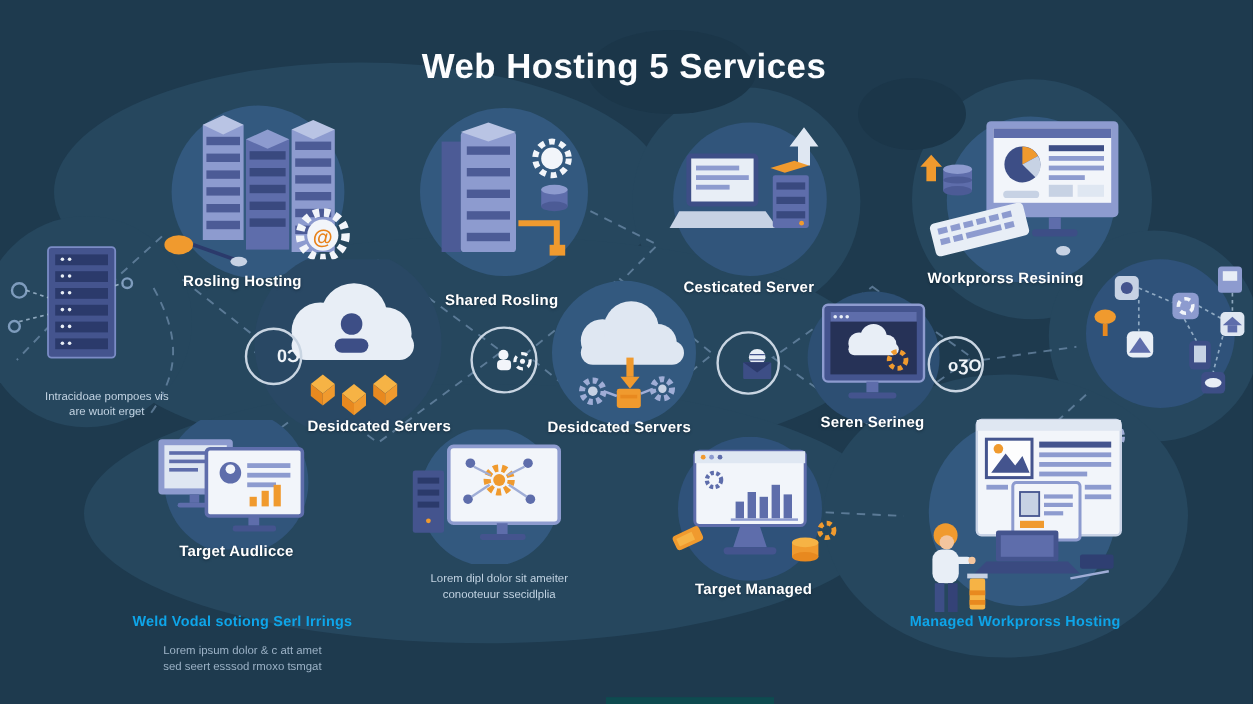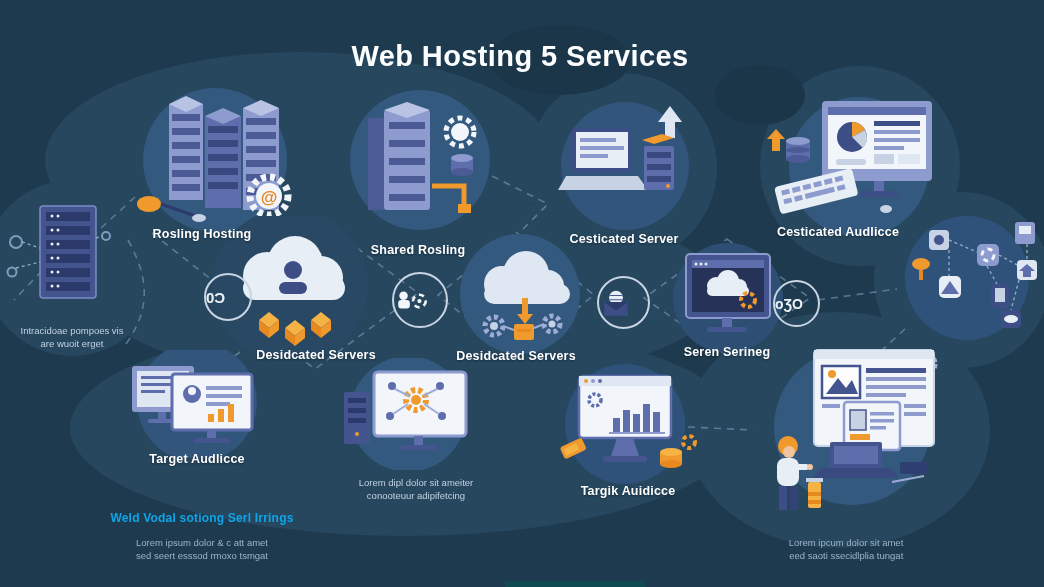--- a/index.html
+++ b/index.html
@@ -10,24 +10,24 @@
          font-size:29px;letter-spacing:.4px;white-space:nowrap;}
   .label{position:absolute;transform:translateX(-50%);color:#ffffff;font-weight:700;
          font-size:12.5px;letter-spacing:.2px;white-space:nowrap;
          text-shadow:0 1px 2px rgba(8,20,32,.55);}
   .note{position:absolute;transform:translateX(-50%);color:#c2d3e2;font-size:9.5px;
         line-height:13px;text-align:center;white-space:nowrap;}
   .note span{display:block;}
   .footer-h{position:absolute;transform:translateX(-50%);color:#0ea5e9;font-weight:700;
             font-size:12px;white-space:nowrap;letter-spacing:.2px;}
   .footer-s{position:absolute;transform:translateX(-50%);color:#9db3c7;font-size:9.5px;
-            line-height:13px;text-align:right;white-space:nowrap;}
+            line-height:13px;text-align:left;white-space:nowrap;}
   .footer-s span{display:block;}
   .badge{position:absolute;border:2.5px solid #c9d5e2;border-radius:50%;
-         display:flex;align-items:center;justify-content:flex-start;color:#eef3f8;
+         display:flex;align-items:center;justify-content:flex-end;color:#eef3f8;
          font-weight:700;box-sizing:border-box;}
   .strip{position:absolute;background:#0e4b50;}
   
   .fO{fill:#f09a2e}.fOD{fill:#e8891f}.fOL{fill:#f6b345}
   .fW{fill:#f2f5fa}.fE{fill:#e8eef6}.fG{fill:#c7d2e4}.fGL{fill:#dfe7f2}
   .fL{fill:#8d9bcf}.fLL{fill:#b9c4e4}.fM{fill:#5e6dab}
   .fD{fill:#44548e}.fD2{fill:#3d4e86}.fN{fill:#2b3a6b}.fN2{fill:#39497f}.fS{fill:#4c5b96}
   .fC1{fill:#33597f}.fC2{fill:#2f527a}.fC3{fill:#294864}.fC4{fill:#31557b}.fC5{fill:#2d4f73}
   .rg{fill:none;stroke:#f2f5fa;stroke-dasharray:5 4}
   .rgO{fill:none;stroke:#f09a2e;stroke-dasharray:4 3}
@@ -500,41 +500,38 @@
     </svg>
   </div>
 
   <div class="badge" style="left:773px;top:280px;width:47px;height:47px;font-size:14px">
     <span>oƷO</span>
   </div>
 
   <div class="label" style="left:202px;top:227px">Rosling Hosting</div>
   <div class="label" style="left:418px;top:243px">Shared Rosling</div>
   <div class="label" style="left:624px;top:232px">Cesticated Server</div>
-  <div class="label" style="left:838px;top:225px">Cesticated Audlicce</div>
+  <div class="label" style="left:838px;top:225px">Workprorss Resining</div>
   <div class="label" style="left:316px;top:348px">Desidcated Servers</div>
   <div class="label" style="left:516px;top:349px">Desidcated Servers</div>
   <div class="label" style="left:727px;top:345px">Seren Serineg</div>
   <div class="label" style="left:197px;top:452px">Target Audlicce</div>
-  <div class="label" style="left:628px;top:484px">Targik Auidicce</div>
-
-  <div class="note" style="left:72px;top:324px">
+  <div class="label" style="left:628px;top:484px">Target Managed</div>
+
+  <div class="note" style="left:89px;top:324px">
     <span>Intracidoae pompoes vis</span>
     <span>are wuoit erget</span>
   </div>
   <div class="note" style="left:416px;top:476px">
     <span>Lorem dipl dolor sit ameiter</span>
-    <span>conooteuur adipifetcing</span>
+    <span>conooteuur ssecidlplia</span>
   </div>
 
   <div class="footer-h" style="left:202px;top:511px">Weld Vodal sotiong Serl Irrings</div>
   <div class="footer-s" style="left:202px;top:536px">
     <span>Lorem ipsum dolor &amp; c att amet</span>
     <span>sed seert esssod rmoxo tsmgat</span>
   </div>
-  <div class="footer-s" style="left:846px;top:536px">
-    <span>Lorem ipcum dolor sit amet</span>
-    <span>eed saoti ssecidlplia tungat</span>
-  </div>
+  <div class="footer-h" style="left:846px;top:511px">Managed Workprorss Hosting</div>
 
   <div class="strip" style="left:505px;top:581px;width:140px;height:6px"></div>
 
 </div>
 
 </body></html>

